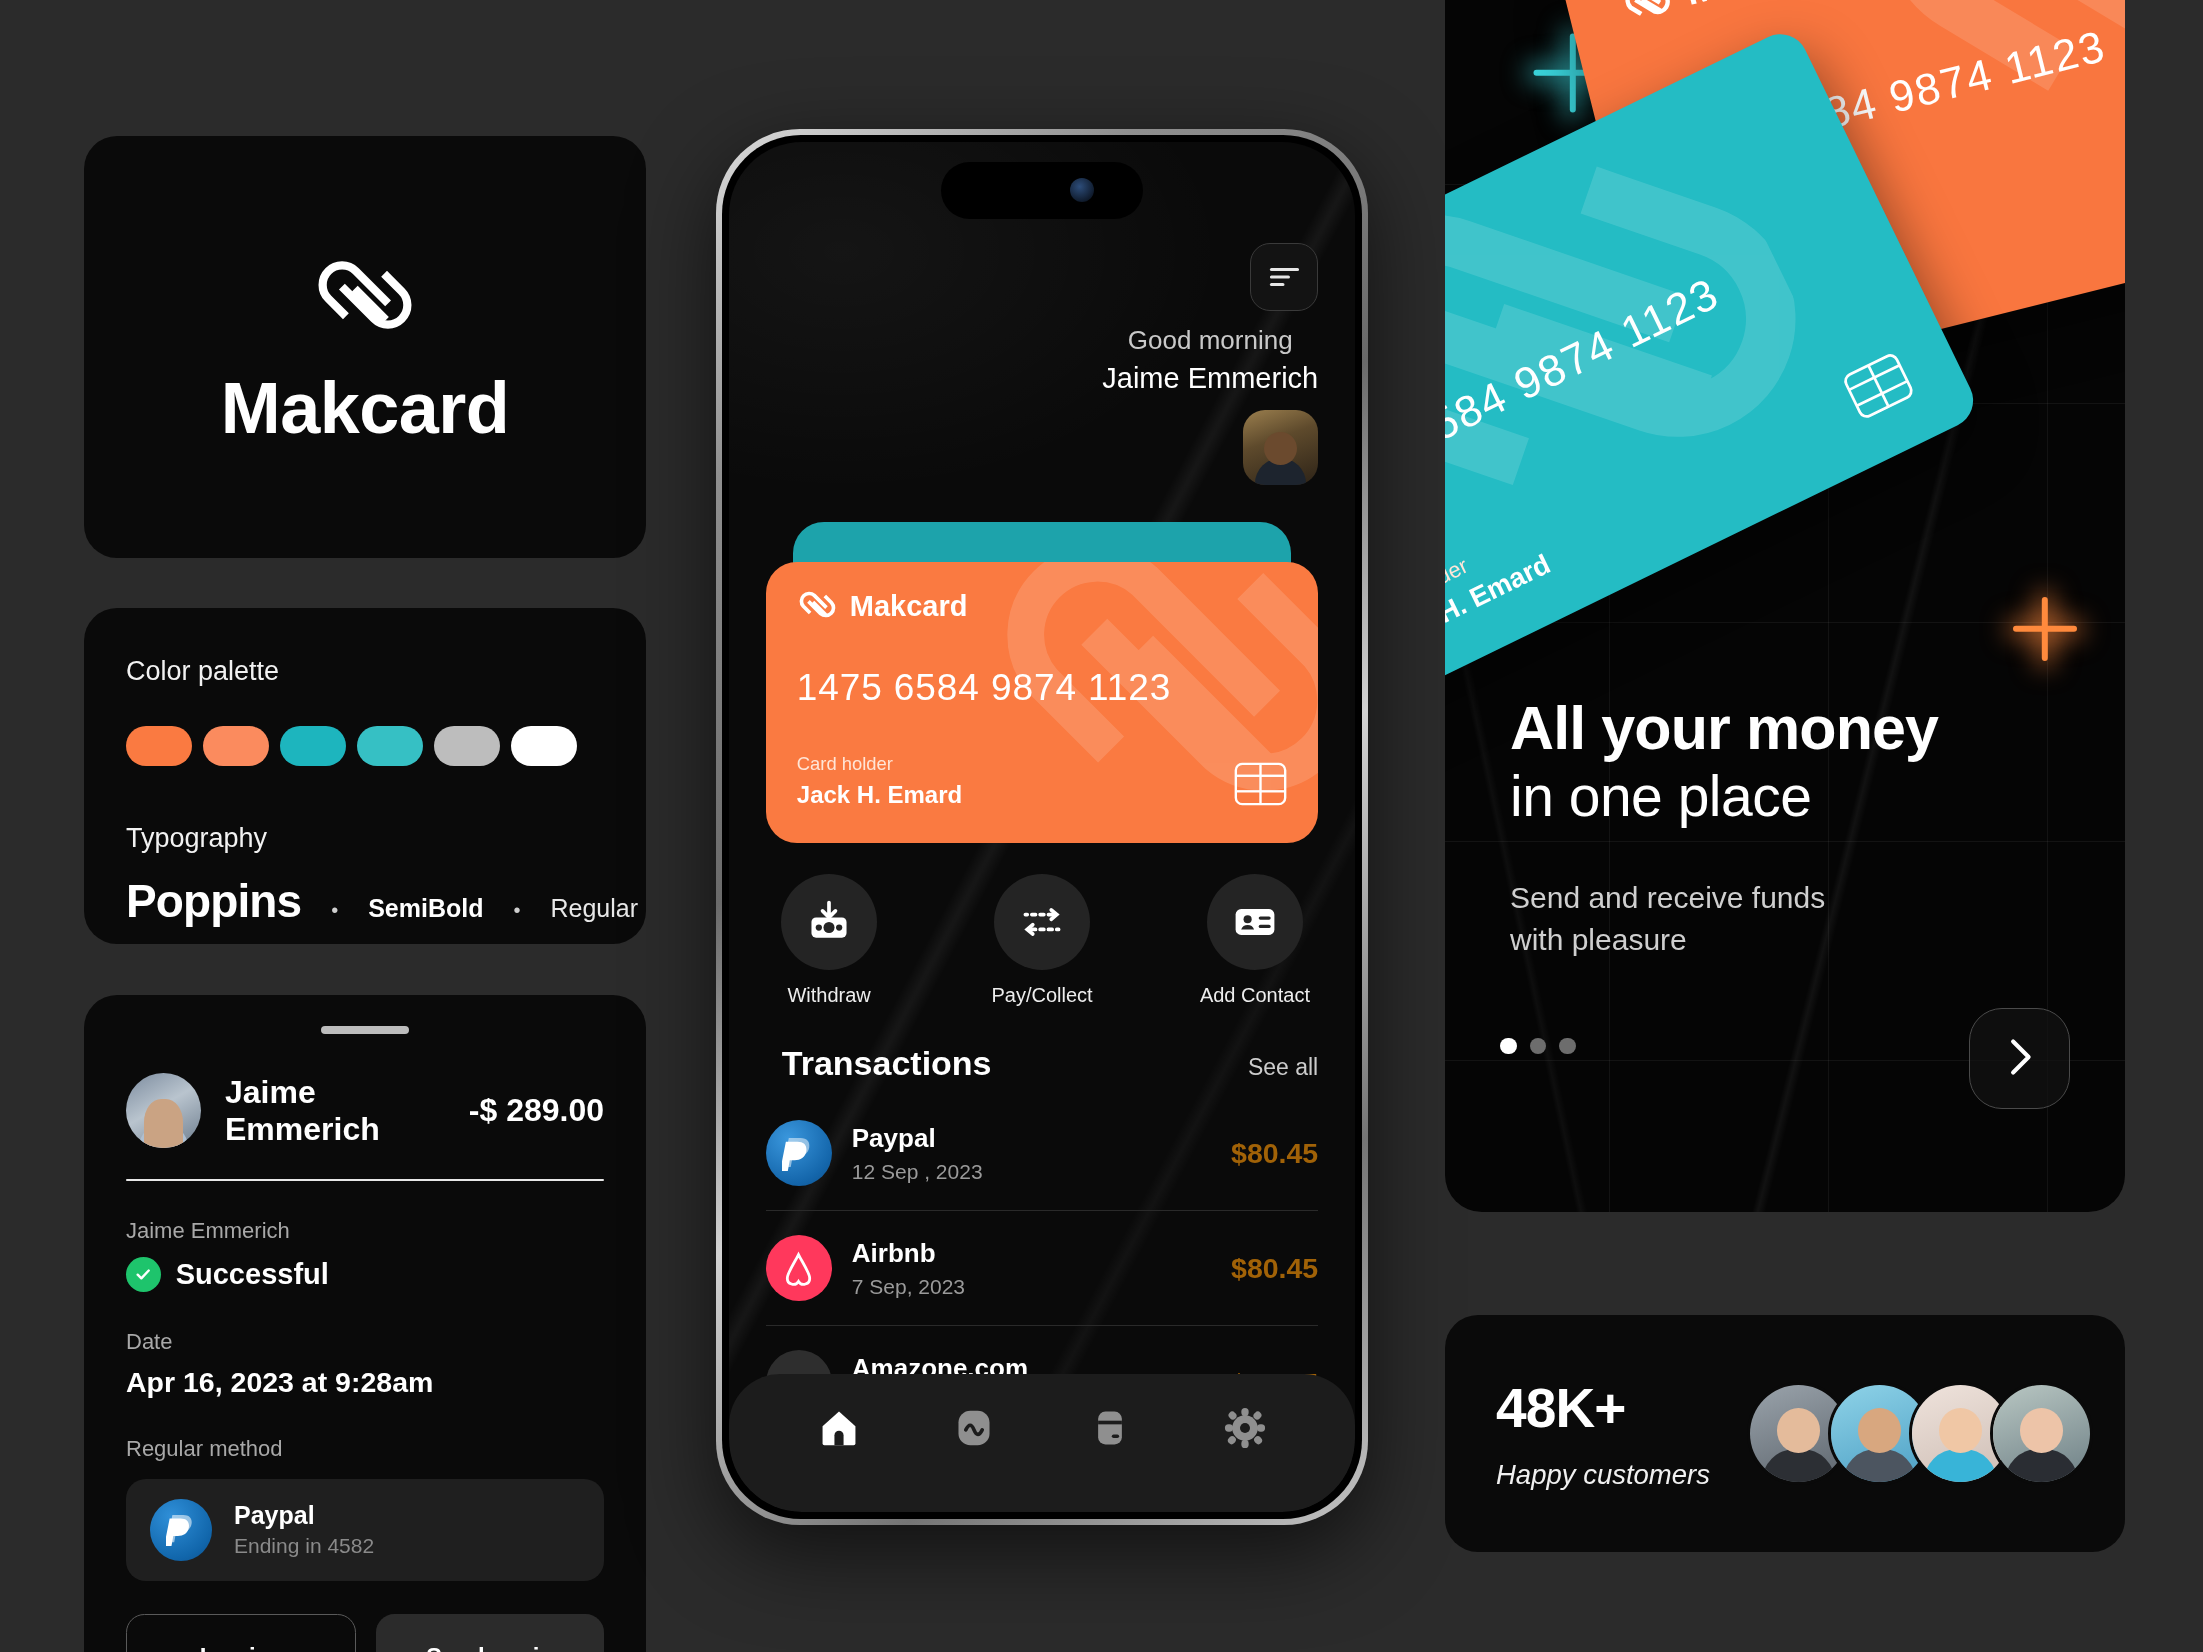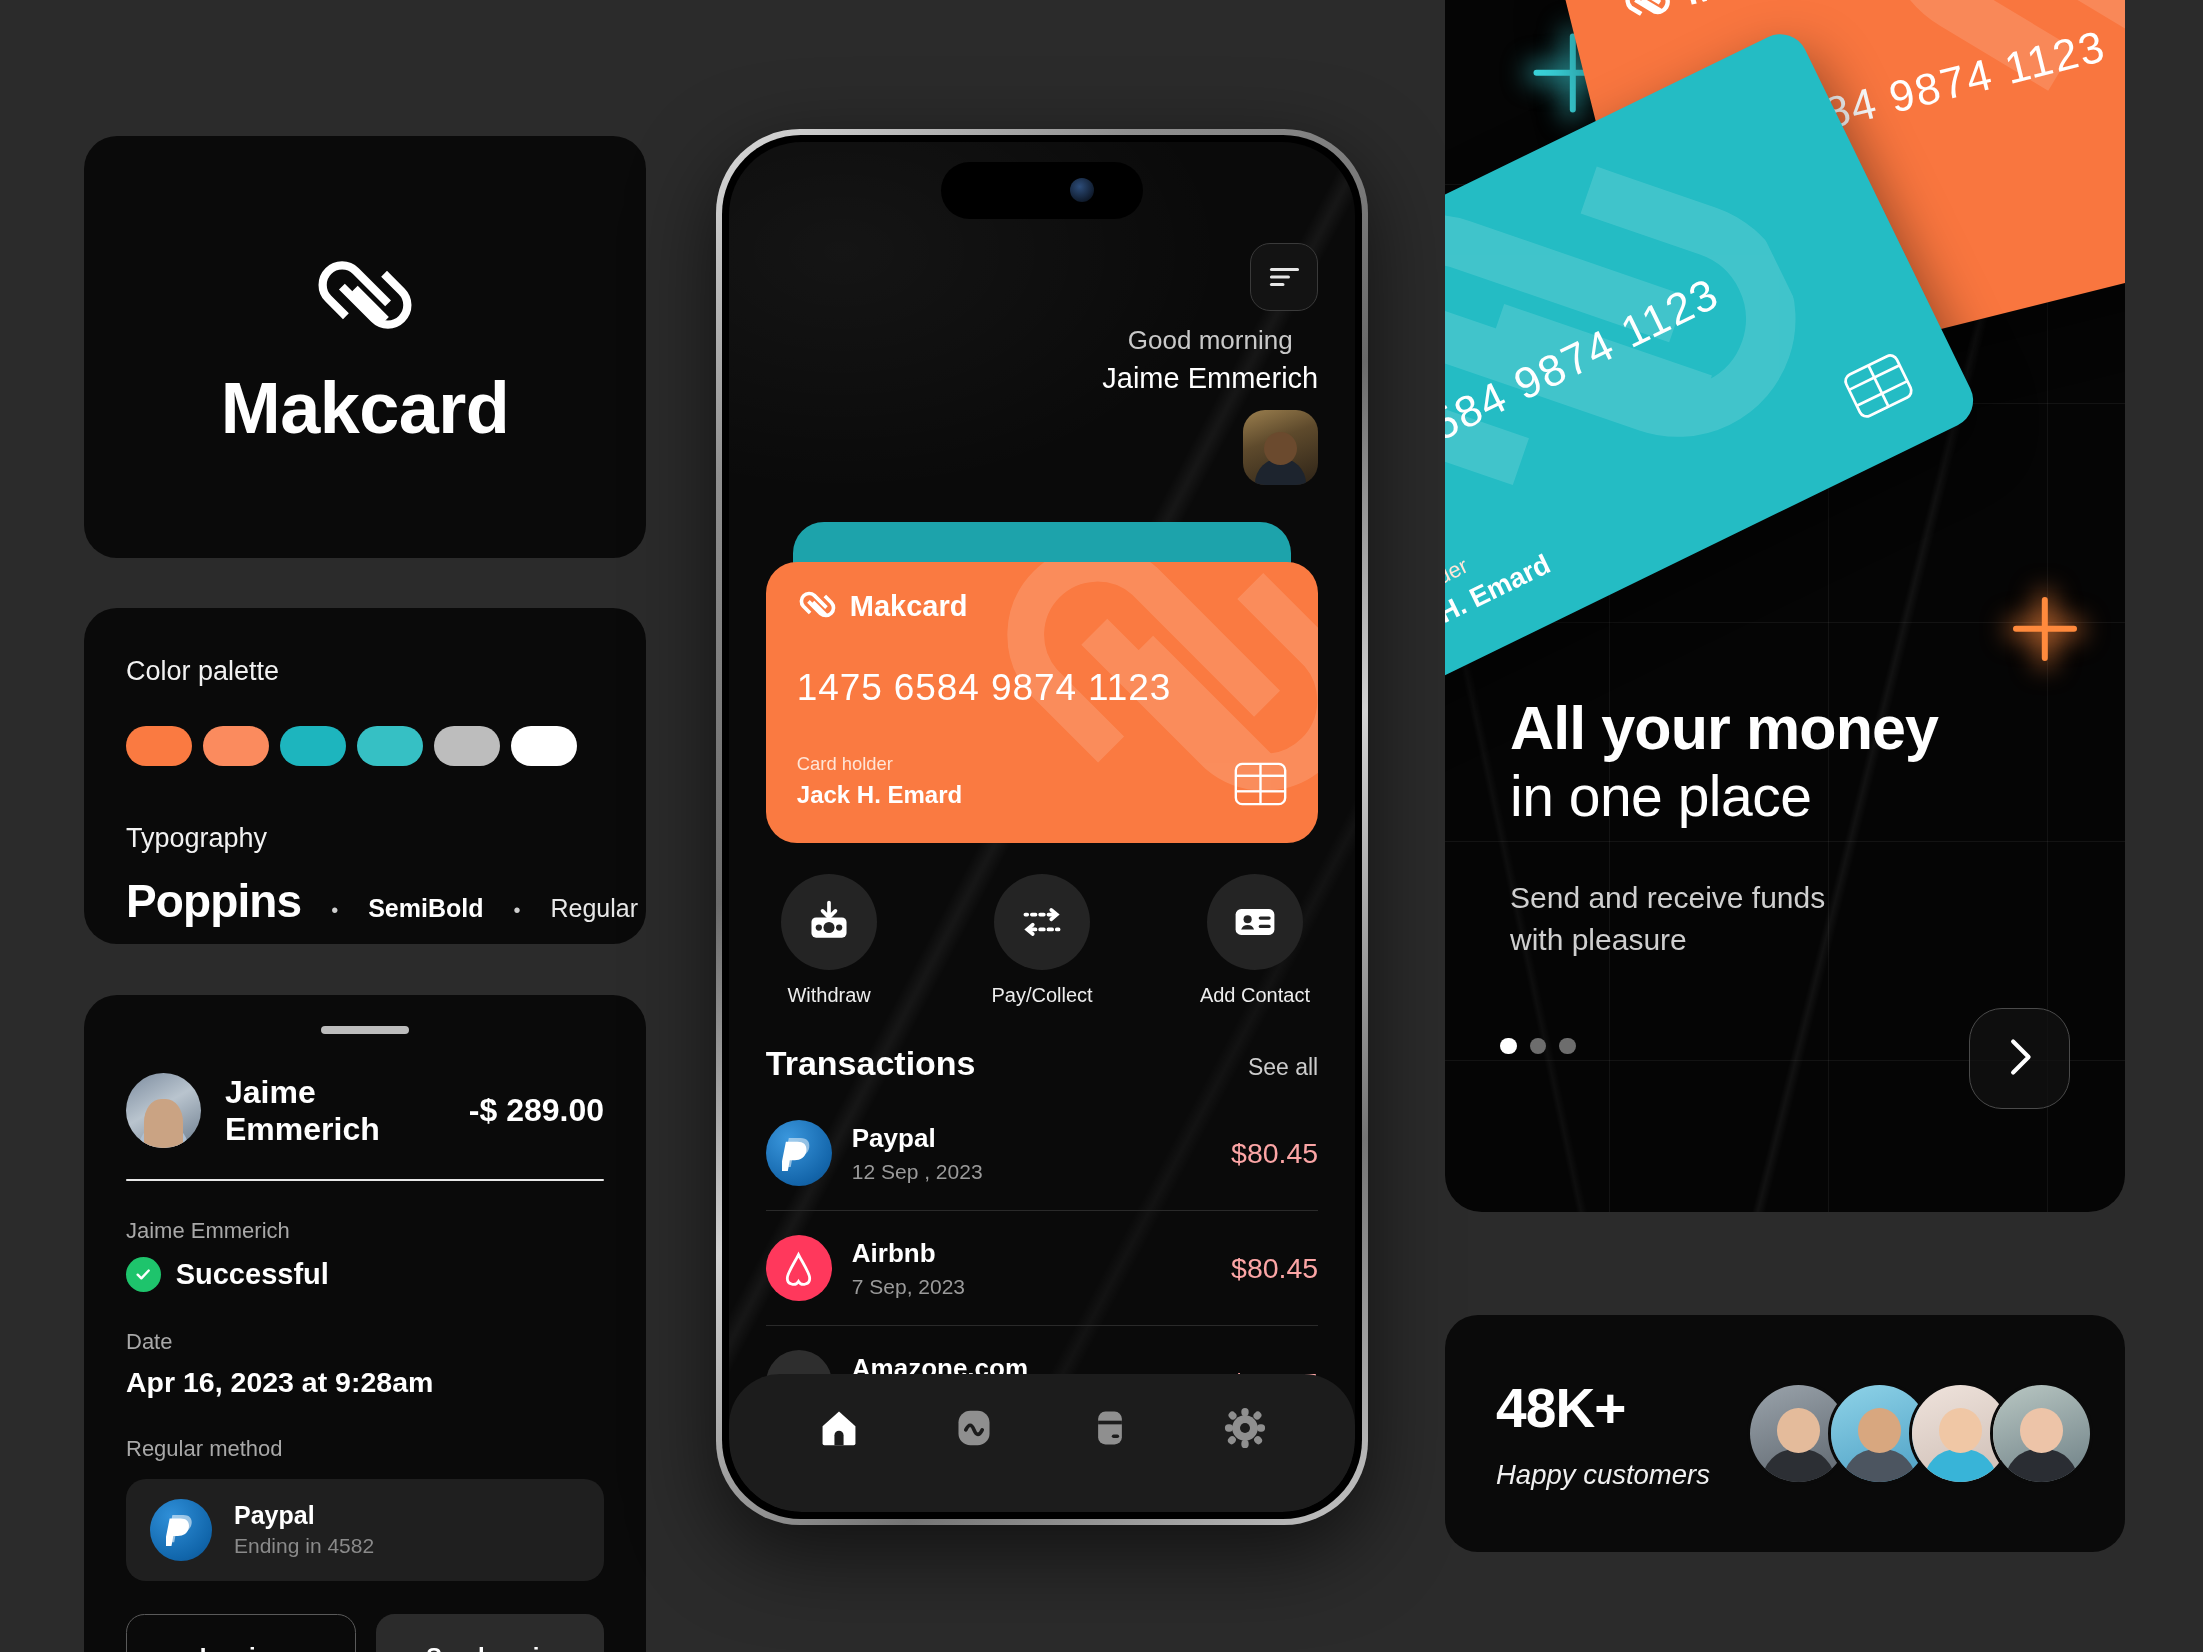--- a/index.html
+++ b/index.html
@@ -182,37 +182,37 @@
 
   .actions { display:flex; justify-content:space-between; margin-top:31px; padding:0 7.3px; }
   .action { width:112px; display:flex; flex-direction:column; align-items:center; cursor:pointer; }
   .action-circle {
     width:96px; height:96px; border-radius:50%; background:#242424;
     display:flex; align-items:center; justify-content:center;
   }
   .action-label { color:#ededed; font-size:20px; font-weight:400; margin-top:14.7px; white-space:nowrap; }
 
   .tx-head { display:flex; align-items:baseline; justify-content:space-between; margin-top:37px; }
-  .tx-title { color:#fff; font-size:34px; font-weight:600; }
+  .tx-title { color:#fff; font-size:34px; font-weight:600;margin-left:16px; }
   .tx-seeall { color:#cccccc; font-size:23px; font-weight:400; cursor:pointer; }
 
   .tx-list { margin-top:13px; }
   .tx-row {
     display:flex; align-items:center; gap:20px; padding:24px 0;
     border-bottom:0.9px solid #2a2a2a;
   }
   .tx-row:last-child { border-bottom:none; }
   .tx-logo {
     width:66px; height:66px; border-radius:50%; flex:0 0 auto;
     display:flex; align-items:center; justify-content:center;
   }
   .tx-mid { flex:1; }
   .tx-name { color:#fff; font-size:26px; font-weight:600; }
   .tx-date { color:#9a9a9a; font-size:21px; font-weight:400; margin-top:5.5px; }
-  .tx-amt { color:#fca5a5; font-size:28.5px; font-weight:400; }
+  .tx-amt { color:#a16207; font-size:28.5px; font-weight:700; }
 
   .bottom-nav {
     position:absolute; left:0; right:0; bottom:0; height:138px;
     background:#1c1c1c; border-radius:51px 51px 73px 73px;
     display:flex; align-items:center; justify-content:space-around;
     padding:0 42px 31px 42px; z-index:4;
   }
   .nav-item { cursor:pointer; display:flex; align-items:center; justify-content:center; }
 
   

